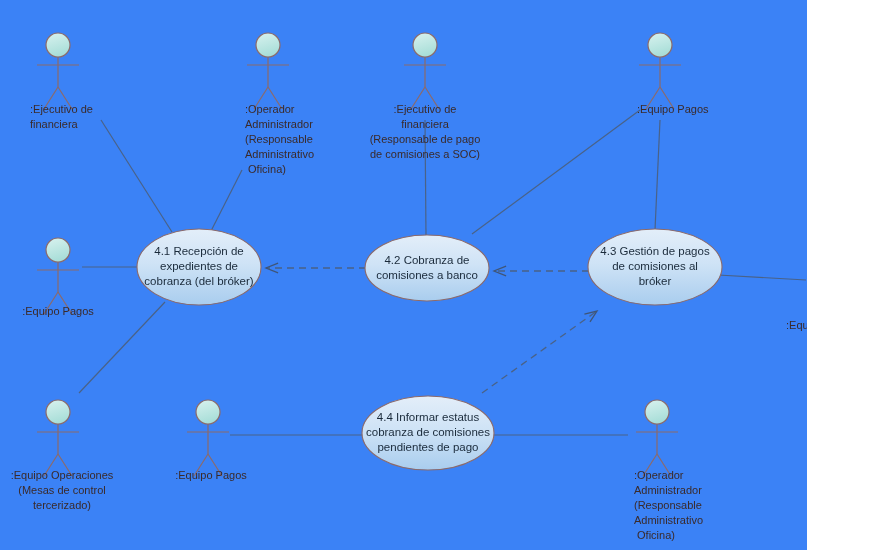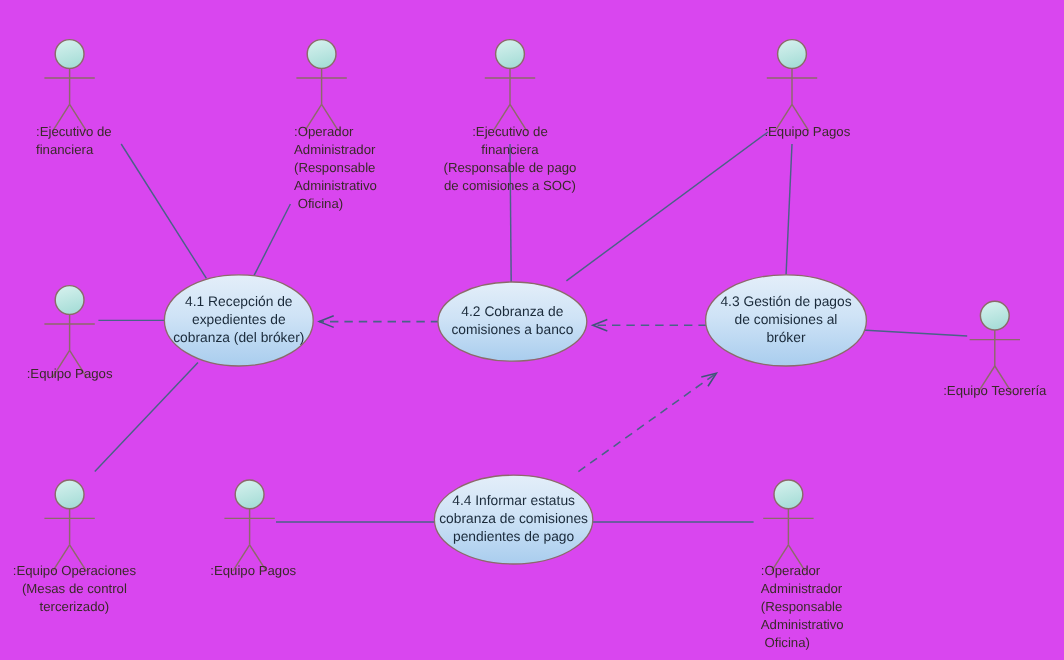--- a/index.html
+++ b/index.html
@@ -5,23 +5,23 @@
   html, body {
     margin: 0;
     padding: 0;
     background: #ffffff;
   }
   body {
     font-family: "Liberation Sans", sans-serif;
   }
   #diagram-root {
     position: relative;
-    width: 887px;
+    width: 807px;
     height: 550px;
-    background: #d946ef;
+    background: #3b82f6;
     overflow: hidden;
   }
   #diagram-svg {
     position: absolute;
     left: 0;
     top: 0;
     width: 887px;
     height: 550px;
   }
   .uc-label {

